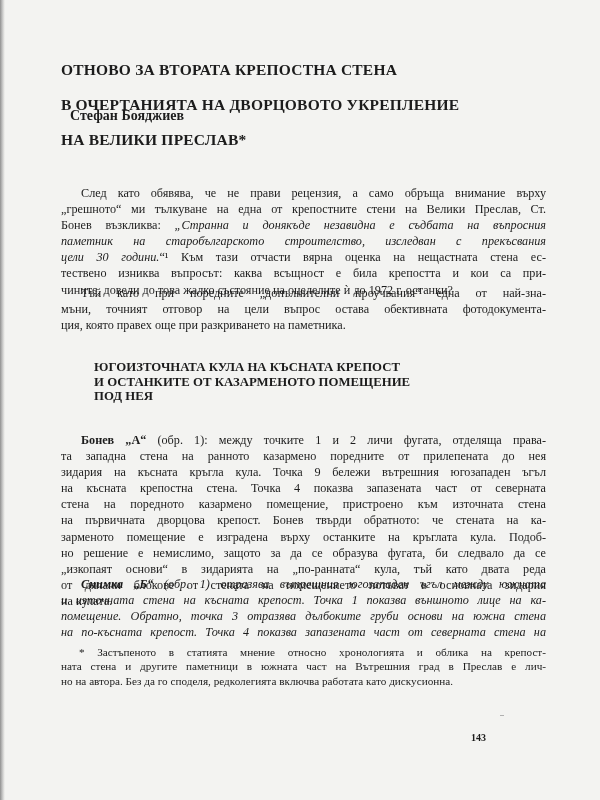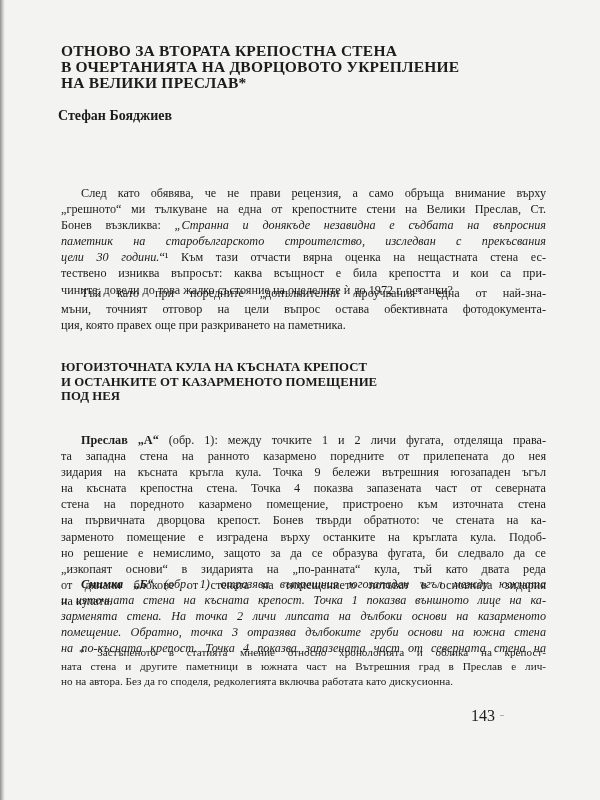--- a/index.html
+++ b/index.html
@@ -12,53 +12,53 @@
   }
   .page-edge {
     position: absolute; left: 0; top: 0; width: 5px; height: 800px;
     background: linear-gradient(to right, #8f8f8f 0, #bdbdbd 2px, #e4e4e2 4px, #f3f3f1 5px);
   }
   .title {
     position: absolute; left: 61px; top: 43px; width: 500px;
     font-weight: bold; font-size: 15.5px; line-height: 16px;
     letter-spacing: 0.2px; margin: 0;
   }
-  .title .line { display: block; white-space: nowrap; }
+  .title .line { display: block; white-space: nowrap; margin-top: 19px; }
   .author {
-    position: absolute; left: 58px; top: 108px;
+    position: absolute; left: 70px; top: 108px;
     font-weight: bold; font-size: 14px; margin: 0;
   }
   .body {
     position: absolute; left: 61px; width: 485px;
     font-size: 12.2px; line-height: 16.1px;
     text-align: justify;
   }
   .body .line { display: block; white-space: nowrap; text-align-last: justify; }
   .body .line.last { text-align-last: left; }
   .body .line.indent { padding-left: 20px; }
   .para1 { top: 185px; }
   .para2 { top: 285px; }
   .subhead {
     position: absolute; left: 61px; top: 360px; width: 480px;
     font-weight: bold; font-size: 12.8px; line-height: 14.5px; margin: 0;
   }
-  .subhead .line { display: block; white-space: nowrap; }
+  .subhead .line { display: block; white-space: nowrap; margin-left: 33px; }
   .para3 { top: 432px; }
   .para4 { top: 576px; font-style: italic; }
   .lead { font-weight: bold; }
   .footnote {
     position: absolute; left: 61px; width: 485px; top: 645px;
     font-size: 11.2px; line-height: 14.4px; text-align: justify;
   }
   .footnote .line { display: block; white-space: nowrap; text-align-last: justify; }
   .footnote .line.last { text-align-last: left; }
   .footnote .line.indent { padding-left: 18px; }
   .page-number {
-    position: absolute; left: 471px; top: 707px;
-    font-weight: normal; font-size: 16px;
+    position: absolute; left: 471px; top: 732px;
+    font-weight: bold; font-size: 10px;
   }
   .page-mark {
     position: absolute; left: 500px; top: 715px; width: 4px; height: 1px; background: #b0b0b0;
   }
   i, em { font-style: italic; }
 </style>
 </head>
 <body>
 
 <div class="page-edge"></div>
@@ -87,37 +87,36 @@
   <span class="line last">ция, която правех още при разкриването на паметника.</span>
 </div>
 
 <h2 class="subhead">
   <span class="line">ЮГОИЗТОЧНАТА КУЛА НА КЪСНАТА КРЕПОСТ</span>
   <span class="line">И ОСТАНКИТЕ ОТ КАЗАРМЕНОТО ПОМЕЩЕНИЕ</span>
   <span class="line">ПОД НЕЯ</span>
 </h2>
 
 <div class="body para3">
-  <span class="line indent"><span class="lead">Преслав „А“</span><span> (обр. 1): между точките 1 и 2 личи фугата, отделяща права-</span></span>
+  <span class="line indent"><span class="lead">Бонев „А“</span><span> (обр. 1): между точките 1 и 2 личи фугата, отделяща права-</span></span>
   <span class="line">та западна стена на ранното казармено поредните от прилепената до нея</span>
   <span class="line">зидария на късната кръгла кула. Точка 9 бележи вътрешния югозападен ъгъл</span>
   <span class="line">на късната крепостна стена. Точка 4 показва запазената част от северната</span>
   <span class="line">стена на поредното казармено помещение, пристроено към източната стена</span>
   <span class="line">на първичната дворцова крепост. Бонев твърди обратното: че стената на ка-</span>
   <span class="line">зарменото помещение е изградена върху останките на кръглата кула. Подоб-</span>
   <span class="line">но решение е немислимо, защото за да се образува фугата, би следвало да се</span>
   <span class="line">„изкопаят основи“ в зидарията на „по-ранната“ кула, тъй като двата реда</span>
   <span class="line">от дялани блокове от стената на помещението потъват в основната зидария</span>
   <span class="line last">на кулата.</span>
 </div>
 
 <div class="body para4">
   <span class="line indent"><span class="lead">Снимка „Б“</span><span> (обр. 1) отразява вътрешния югозападен ъгъл между южната</span></span>
   <span class="line">и източната стена на късната крепост. Точка 1 показва външното лице на ка-</span>
-  <span class="line">зарменята стена. На точка 2 личи липсата на дълбоки основи на казарменото</span>
   <span class="line">помещение. Обратно, точка 3 отразява дълбоките груби основи на южна стена</span>
   <span class="line">на по-късната крепост. Точка 4 показва запазената част от северната стена на</span>
 </div>
 
 <div class="footnote">
   <span class="line indent">* Застъпеното в статията мнение относно хронологията и облика на крепост-</span>
   <span class="line">ната стена и другите паметници в южната част на Вътрешния град в Преслав е лич-</span>
   <span class="line last">но на автора. Без да го споделя, редколегията включва работата като дискусионна.</span>
 </div>
 

